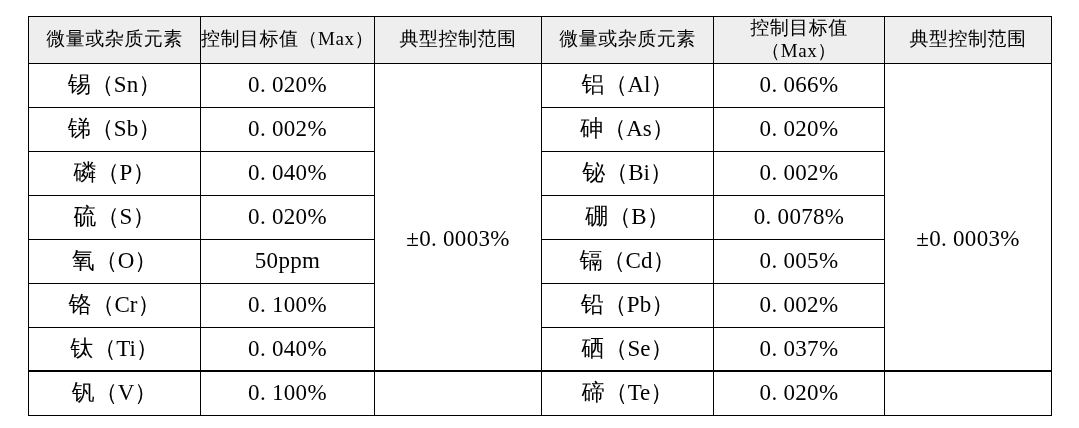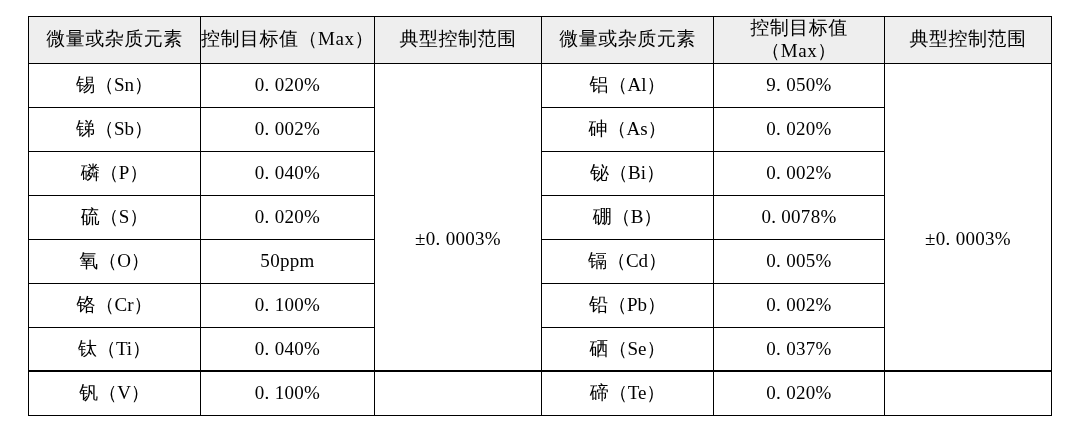--- a/index.html
+++ b/index.html
@@ -31,21 +31,21 @@
   table.spec col.c-range { width: 167px; }
   table.spec col.c-el2   { width: 172px; }
   table.spec col.c-val2  { width: 171px; }
   table.spec col.c-range2{ width: 167px; }
 
   table.spec th,
   table.spec td {
     border: 1px solid #000000;
     text-align: center;
     vertical-align: middle;
-    font-size: 19px;
+    font-size: 23px;
     font-weight: normal;
     line-height: 1.2;
     padding: 0;
     height: 43px;
   }
   table.spec thead th {
     background: #eeeeee;
     height: 44px;
     font-size: 19px;
     letter-spacing: 0.5px;
@@ -91,21 +91,21 @@
         <th>控制目标值（Max）</th>
         <th>典型控制范围</th>
       </tr>
     </thead>
     <tbody>
       <tr>
         <td>锡（Sn）</td>
         <td class="num">0. 020%</td>
         <td class="range-cell num" rowspan="8">±0. 0003%</td>
         <td>铝（Al）</td>
-        <td class="num">9. 050%</td>
+        <td class="num">0. 066%</td>
         <td class="range-cell num" rowspan="8">±0. 0003%</td>
       </tr>
       <tr>
         <td>锑（Sb）</td>
         <td class="num">0. 002%</td>
         <td>砷（As）</td>
         <td class="num">0. 020%</td>
       </tr>
       <tr>
         <td>磷（P）</td>

